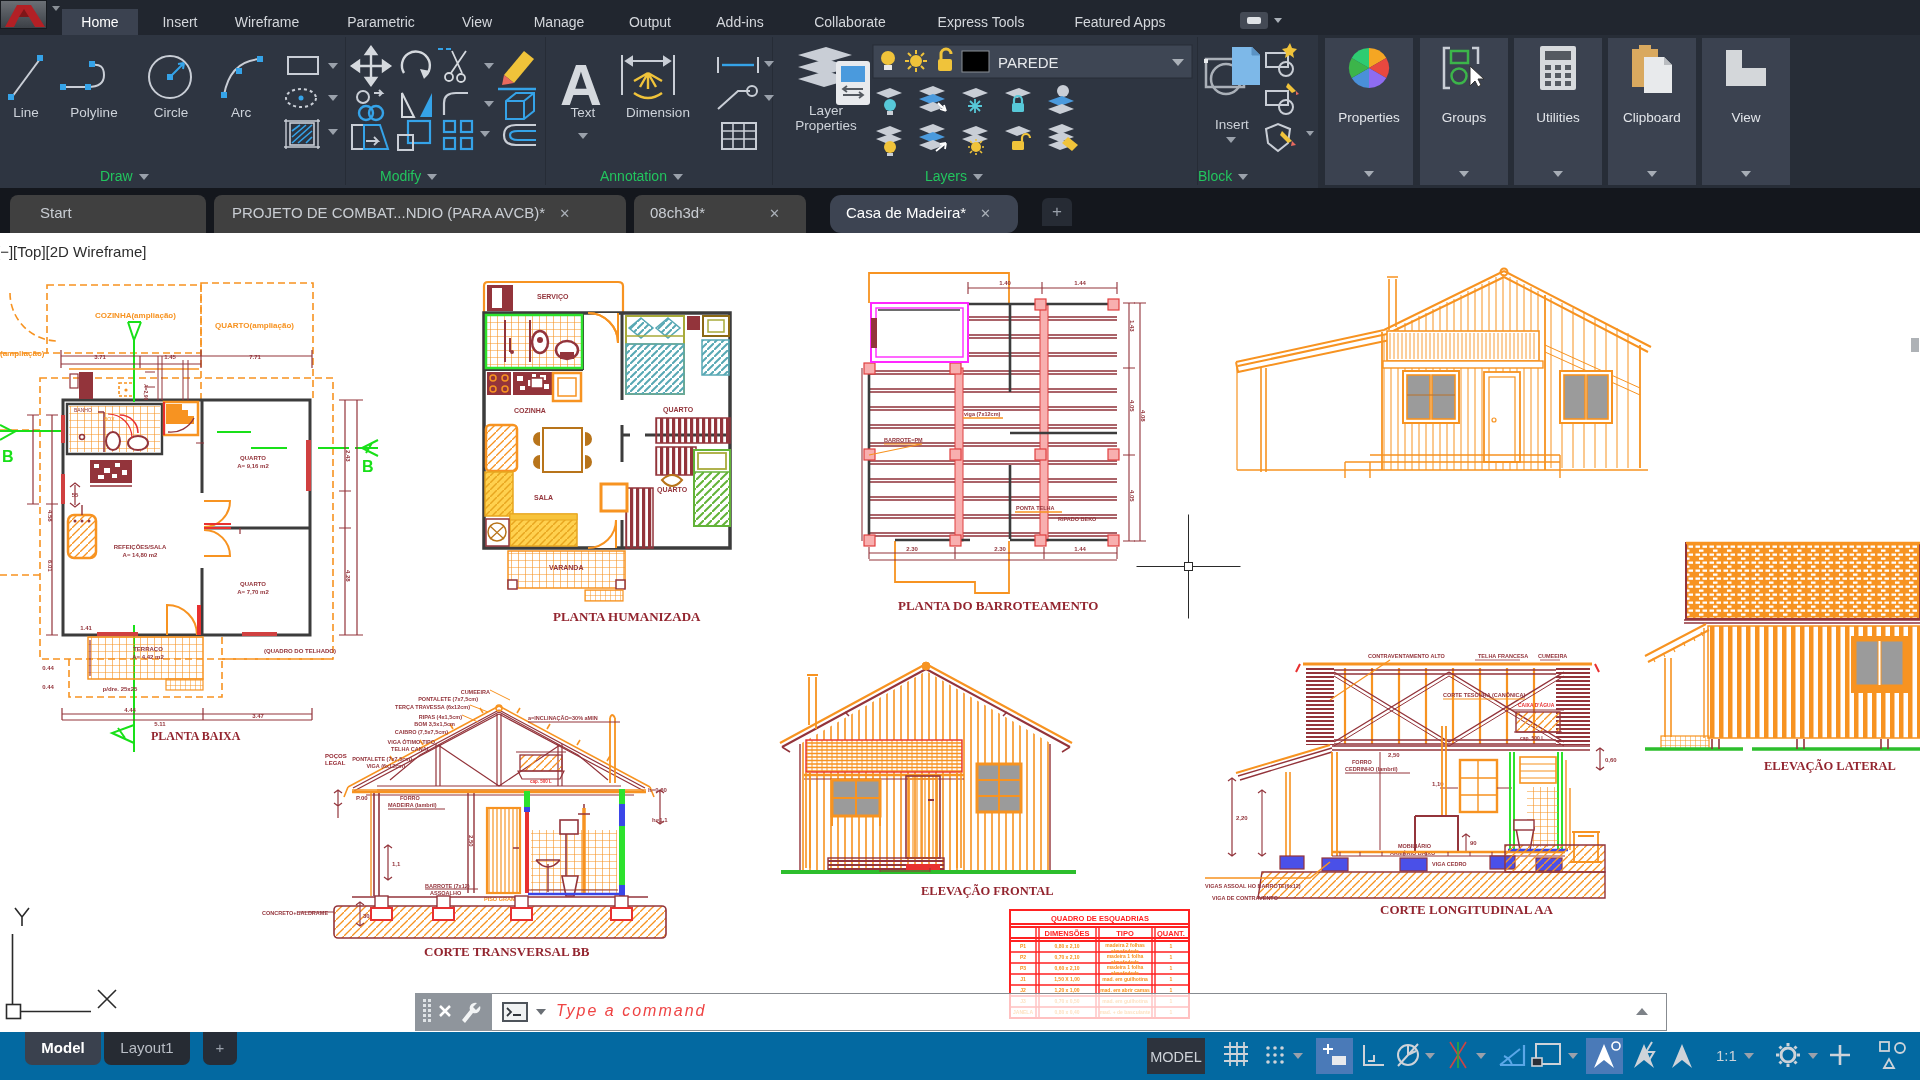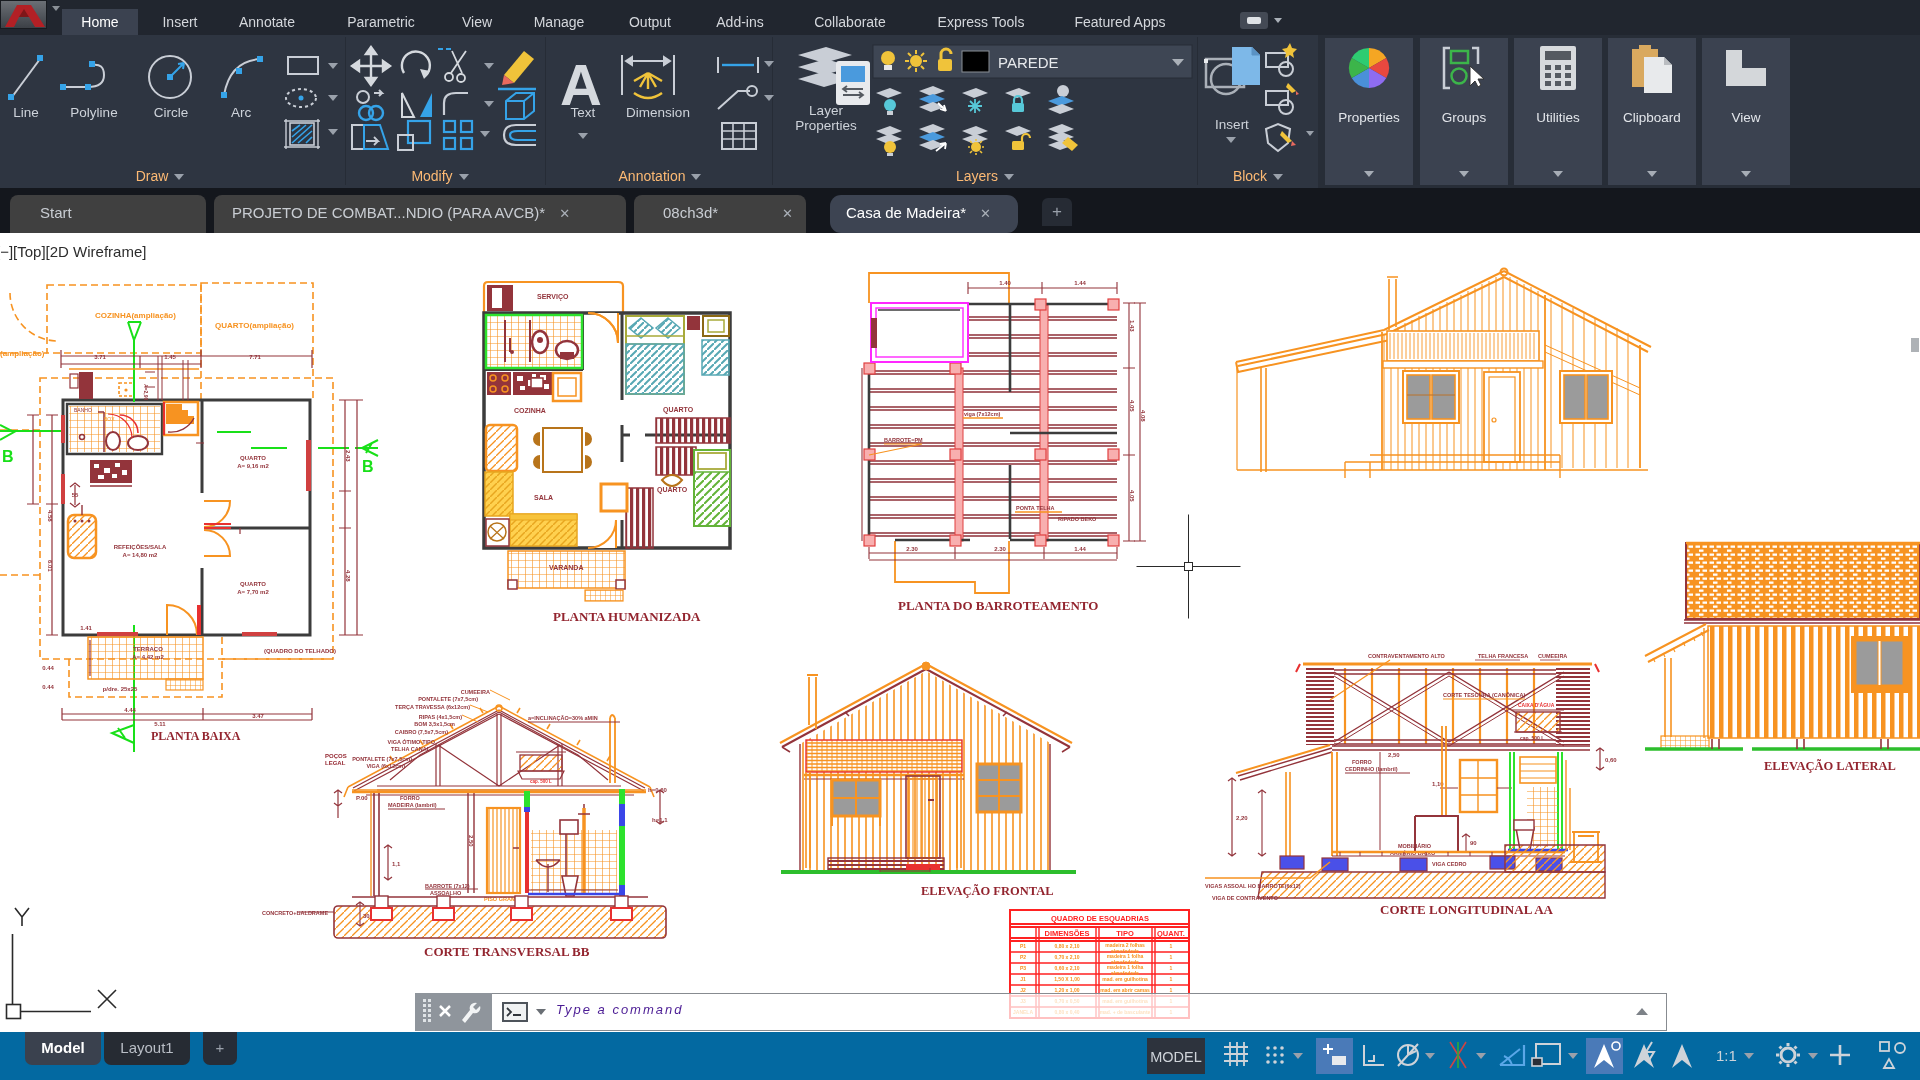--- a/index.html
+++ b/index.html
@@ -12,21 +12,21 @@
 #logo { position:absolute; left:0; top:0; width:47px; height:29px; background:linear-gradient(#6b6f75,#3c4046); border:1px solid #181b20; overflow:hidden; }
 .rtab { position:absolute; top:9px; height:26px; line-height:26px; color:#d4d7dc; font-size:14px; text-align:center; }
 .rtab.active { background:#3b4250; color:#fff; }
 #vcr { position:absolute; left:1240px; top:12px; width:28px; height:17px; background:#444a55; border-radius:3px; }
 #vcr:after { content:""; position:absolute; left:7px; top:5px; width:14px; height:7px; background:#dfe2e6; border-radius:2px; }
 #vcrcaret { position:absolute; left:1274px; top:18px; width:0; height:0; border-left:4px solid transparent; border-right:4px solid transparent; border-top:5px solid #aab0b8; }
 
 
 #ribbon { position:absolute; left:0; top:35px; width:1920px; height:153px; background:#2e3541; }
 #ribbon .divider { position:absolute; top:2px; width:1px; height:148px; background:#262c36; }
-.plabel { position:absolute; bottom:4px; font-size:14px; color:#fdba74; text-align:center; white-space:nowrap; }
+.plabel { position:absolute; bottom:4px; font-size:14px; color:#22c55e; white-space:nowrap; }
 .plabel .ca { display:inline-block; margin-left:6px; width:0; height:0; border-left:5px solid transparent; border-right:5px solid transparent; border-top:6px solid #9aa1ab; vertical-align:middle; }
 .ilabel { position:absolute; font-size:13.5px; color:#ced3da; text-align:center; white-space:nowrap; }
 #rightzone { position:absolute; left:1318px; top:0px; width:602px; height:153px; background:#272d37; }
 .tile { position:absolute; top:3px; width:88px; height:147px; background:#3b4250; }
 .tile .tcaret { position:absolute; bottom:8px; left:50%; margin-left:-5px; width:0; height:0; border-left:5px solid transparent; border-right:5px solid transparent; border-top:6px solid #a7adb6; }
 .tile .tlabel { position:absolute; top:72px; width:100%; text-align:center; font-size:13.5px; color:#e2e5ea; }
 
 
 #filebar { position:absolute; left:0; top:188px; width:1920px; height:45px; background:#14171d; }
 .ftab { position:absolute; top:7px; height:38px; background:#404040; border-radius:8px 8px 0 0; color:#c9cdd3; font-size:15px; line-height:36px; }
@@ -35,38 +35,38 @@
 #plusbtn { position:absolute; left:1042px; top:10px; width:30px; height:28px; background:#262b34; border-radius:6px 6px 0 0; color:#9aa1ab; font-size:17px; text-align:center; line-height:28px; }
 
 
 #canvas { position:absolute; left:0; top:233px; width:1920px; height:799px; background:#ffffff; }
 #vplabel { position:absolute; left:-4px; top:10px; color:#2d2d2d; font-size:15px; }
 
 
 #cmdbar { position:absolute; left:415px; top:993px; width:1252px; height:38px; }
 #cmdgrip { position:absolute; left:0; top:0; width:77px; height:38px; background:#8f959c; }
 #cmdinput { position:absolute; left:77px; top:0; width:1175px; height:38px; background:rgba(255,255,255,0.72); border:1px solid #878b90; border-left:none; }
-#cmdtext { position:absolute; left:64px; top:8px; font-style:italic; font-size:13px; color:#4c1d95; letter-spacing:2px; }
+#cmdtext { position:absolute; left:64px; top:8px; font-style:italic; font-size:16px; color:#ef4444; letter-spacing:2px; }
 
 
 #statusbar { position:absolute; left:0; top:1032px; width:1920px; height:48px; background:#0369a1; }
 .stab { position:absolute; top:0px; height:33px; font-size:15px; line-height:32px; color:#b9bec6; border-radius:0 0 7px 7px; text-align:center; }
 </style>
 </head>
 <body>
 <div id="app">
 
   <div id="tabrow">
     <div id="logo"><svg width="47" height="29">
           <path d="M4 26 L16 4 L30 4 L44 26 L34 26 L28 16 L18 16 L13 26 Z" fill="#b32025"></path>
           <path d="M18 16 L28 16 L23 8 Z" fill="#7e1619"></path>
         </svg></div>
     <div class="rtab active" style="left:62px; width:76px;">Home</div>
     <div class="rtab" style="left:152px; width:56px;">Insert</div>
-    <div class="rtab" style="left:222px; width:90px;">Annotate</div>
+    <div class="rtab" style="left:222px; width:90px;">Wireframe</div>
     <div class="rtab" style="left:326px; width:110px;">Parametric</div>
     <div class="rtab" style="left:450px; width:54px;">View</div>
     <div class="rtab" style="left:518px; width:82px;">Manage</div>
     <div class="rtab" style="left:614px; width:72px;">Output</div>
     <div class="rtab" style="left:700px; width:80px;">Add-ins</div>
     <div class="rtab" style="left:794px; width:112px;">Collaborate</div>
     <div class="rtab" style="left:920px; width:122px;">Express Tools</div>
     <div class="rtab" style="left:1056px; width:128px;">Featured Apps</div>
     <div id="vcr"></div>
       <div id="vcrcaret"></div>
@@ -327,21 +327,21 @@
         <div class="tcaret"></div>
       <svg class="abs" style="left:22px;top:10px;" width="44" height="40" viewBox="0 0 44 40">
         <path d="M2 2 L18 2 L18 20 L42 20 L42 38 L2 38 Z" fill="#d4d7da"></path>
       </svg>
     </div>
   </div>
 
   <div id="filebar">
     <div class="ftab" style="left:10px; width:196px; padding-left:30px;">Start</div>
     <div class="ftab" style="left:214px; width:412px; padding-left:18px;">PROJETO DE COMBAT...NDIO (PARA AVCB)*<span class="fx">✕</span></div>
-    <div class="ftab" style="left:634px; width:172px; padding-left:16px;text-align:center;">08ch3d*<span class="fx" style="margin-left:64px;">✕</span></div>
+    <div class="ftab" style="left:634px; width:172px; padding-left:16px;">08ch3d*<span class="fx" style="margin-left:64px;">✕</span></div>
     <div class="ftab active" style="left:830px; width:188px; padding-left:16px;border-radius:11px;">Casa de Madeira*<span class="fx">✕</span></div>
     <div id="plusbtn">+</div>
   </div>
 
   <div id="canvas">
     <div id="vplabel">[−][Top][2D Wireframe]</div>
     <svg id="cad" style="position:absolute;left:0;top:0;" width="1920" height="799" viewBox="0 233 1920 799">
       <defs>
         <pattern id="gridO" width="7" height="7" patternUnits="userSpaceOnUse">
           <path d="M0 0H7M0 0V7" stroke="#F79321" stroke-width="1.2" fill="none"></path>

